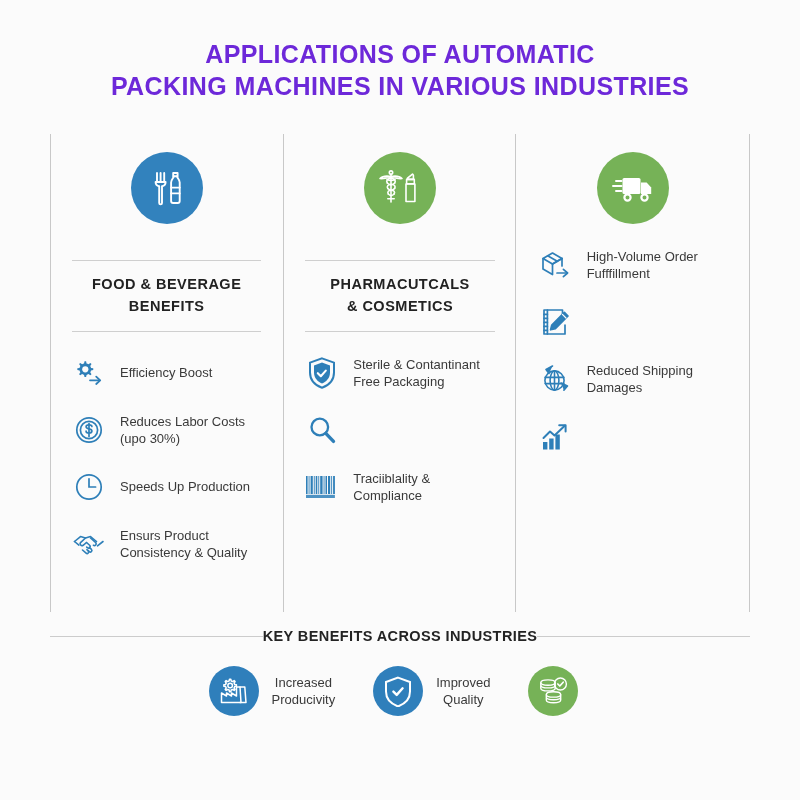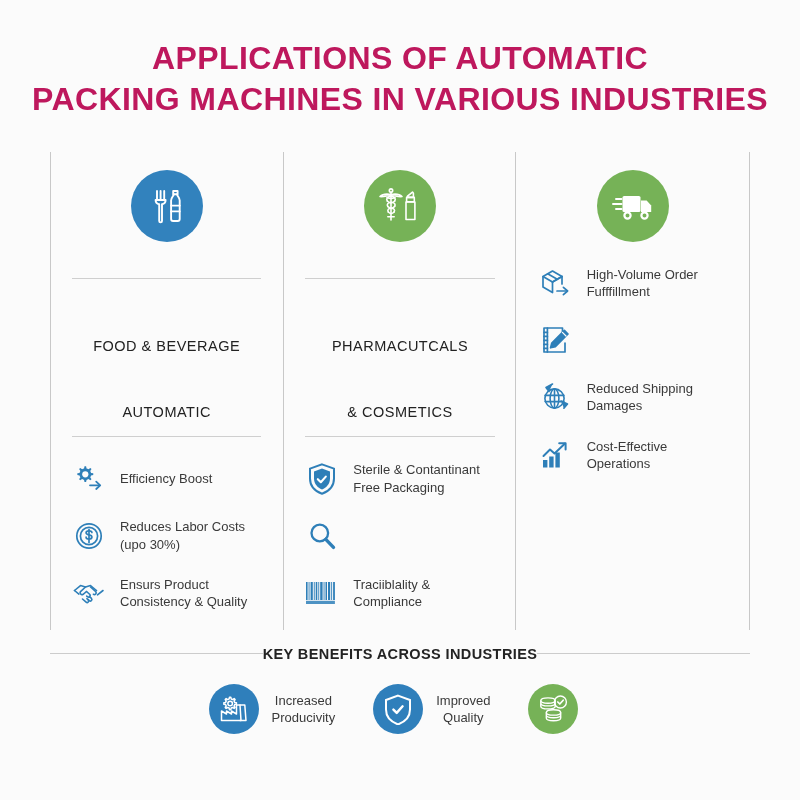--- a/index.html
+++ b/index.html
@@ -21,24 +21,24 @@
     display: flex;
     flex-direction: column;
   }
 
   
   .title-block {
     padding-top: 38px;
     text-align: center;
   }
   .title-line {
-    font-size: 32px;
+    font-size: 25px;
     font-weight: bold;
     letter-spacing: 0.4px;
-    color: #be185d;
+    color: #6d28d9;
     line-height: 1.28;
     white-space: nowrap;
   }
 
   
   .columns {
     position: relative;
     margin-top: 32px;
     height: 480px;
     display: flex;
@@ -80,25 +80,24 @@
   .col-head {
     margin-top: 36px;
     width: 100%;
     border-top: 1px solid #cfcfcf;
     border-bottom: 1px solid #cfcfcf;
     padding: 13px 0 13px 0;
     text-align: center;
   }
   .col-head-text {
     font-size: 14.5px;
-    font-weight: normal;
+    font-weight: bold;
     letter-spacing: 0.5px;
     line-height: 1.5;
     color: #222222;
-    margin-top: 44px;
   }
 
   .item-list {
     margin-top: 24px;
     width: 100%;
     display: flex;
     flex-direction: column;
     gap: 23px;
   }
   .item {
@@ -206,21 +205,21 @@
             <path d="M29.2 8 h4.4 v3.2 h-4.4 Z"></path>
             <path d="M29.7 11.2 c0 2.2 -2.6 3.2 -2.6 6.2 V36 a2 2 0 0 0 2 2 h4.6 a2 2 0 0 0 2 -2 V17.4 c0 -3 -2.6 -4 -2.6 -6.2"></path>
             <path d="M27.1 22.6 h8.6"></path>
             <path d="M27.1 28.4 h8.6"></path>
           </g>
         </svg>
       </div>
 
       <div class="col-head">
         <div class="col-head-text">FOOD &amp; BEVERAGE</div>
-        <div class="col-head-text">AUTOMATIC</div>
+        <div class="col-head-text">BENEFITS</div>
       </div>
 
       <div class="item-list">
 
         <div class="item">
           <span class="item-icon">
             <svg width="32" height="30" viewBox="0 0 32 30">
               <g fill="none" stroke="#2e7fb8" stroke-width="1.8" stroke-linecap="round" stroke-linejoin="round">
                 <path d="M11.5 3.2 l1.6 0 0.45 2.2 a7.6 7.6 0 0 1 1.9 0.8 l1.9 -1.25 1.15 1.15 -1.25 1.9 a7.6 7.6 0 0 1 0.8 1.9 l2.2 0.45 0 1.6 -2.2 0.45 a7.6 7.6 0 0 1 -0.8 1.9 l1.25 1.9 -1.15 1.15 -1.9 -1.25 a7.6 7.6 0 0 1 -1.9 0.8 l-0.45 2.2 -1.6 0 -0.45 -2.2 a7.6 7.6 0 0 1 -1.9 -0.8 l-1.9 1.25 -1.15 -1.15 1.25 -1.9 a7.6 7.6 0 0 1 -0.8 -1.9 l-2.2 -0.45 0 -1.6 2.2 -0.45 a7.6 7.6 0 0 1 0.8 -1.9 l-1.25 -1.9 1.15 -1.15 1.9 1.25 a7.6 7.6 0 0 1 1.9 -0.8 Z" fill="#2e7fb8" stroke="none"></path>
                 <circle cx="12.3" cy="11.3" r="3.1" fill="#fbfbfb" stroke="none"></circle>
@@ -240,20 +239,31 @@
                 <circle cx="16" cy="16" r="8.6"></circle>
                 <path d="M16 9.6 V22.4"></path>
                 <path d="M18.9 12.5 c0 -1 -1.3 -1.7 -2.9 -1.7 s-2.9 0.8 -2.9 2 s1.3 1.7 2.9 2 s2.9 1 2.9 2.2 s-1.3 2 -2.9 2 s-2.9 -0.8 -2.9 -1.8"></path>
               </g>
             </svg>
           </span>
           <span class="item-label" style="white-space:pre-line">Reduces Labor Costs
 (upo 30%)</span>
         </div>
 
+        <div class="item">
+          <span class="item-icon">
+            <svg width="32" height="32" viewBox="0 0 32 32">
+              <g fill="none" stroke="#2e7fb8" stroke-width="1.7" stroke-linecap="round">
+                <circle cx="16" cy="16" r="12.2"></circle>
+                <path d="M16 7.8 V16 h6.6"></path>
+              </g>
+            </svg>
+          </span>
+          <span class="item-label">Speeds Up Production</span>
+        </div>
 
         <div class="item">
           <span class="item-icon">
             <svg width="34" height="26" viewBox="0 0 34 26">
               <g fill="none" stroke="#2e7fb8" stroke-width="1.6" stroke-linecap="round" stroke-linejoin="round">
                 <path d="M2.5 10.5 L8.5 5.6 l5 1.4 5 -1.4 6 4.9"></path>
                 <path d="M13.5 7 l-5 4.6 a1.9 1.9 0 0 0 2.6 2.7 l3.4 -2.8"></path>
                 <path d="M14.5 11.5 l3.4 3 a1.7 1.7 0 0 1 -2.3 2.4 l-0.9 -0.8"></path>
                 <path d="M17.2 16.4 l2.3 2 a1.6 1.6 0 0 1 -2.2 2.3 l-1.1 -1"></path>
                 <path d="M14.9 18.7 l1.3 1.2 a1.5 1.5 0 0 1 -2.1 2.2 l-3.6 -3.1"></path>
@@ -429,21 +439,20 @@
                 <rect x="3" y="20" width="4.4" height="7.5"></rect>
                 <rect x="9.2" y="16.5" width="4.4" height="11"></rect>
                 <rect x="15.4" y="12.5" width="4.4" height="15"></rect>
               </g>
               <g fill="none" stroke="#2e7fb8" stroke-width="2" stroke-linecap="round" stroke-linejoin="round">
                 <path d="M3.5 16 L10 9.5 l4.5 4 L25 3.6"></path>
                 <path d="M19.2 3.2 h6.4 v6.4"></path>
               </g>
             </svg>
           </span>
-          <span class="item-label">Cost-Effective Operations</span>
         </div>
 
       </div>
     </div>
 
   </div>
 
   <div class="footer">
     <div class="footer-head">
       <div class="footer-rule"></div>

